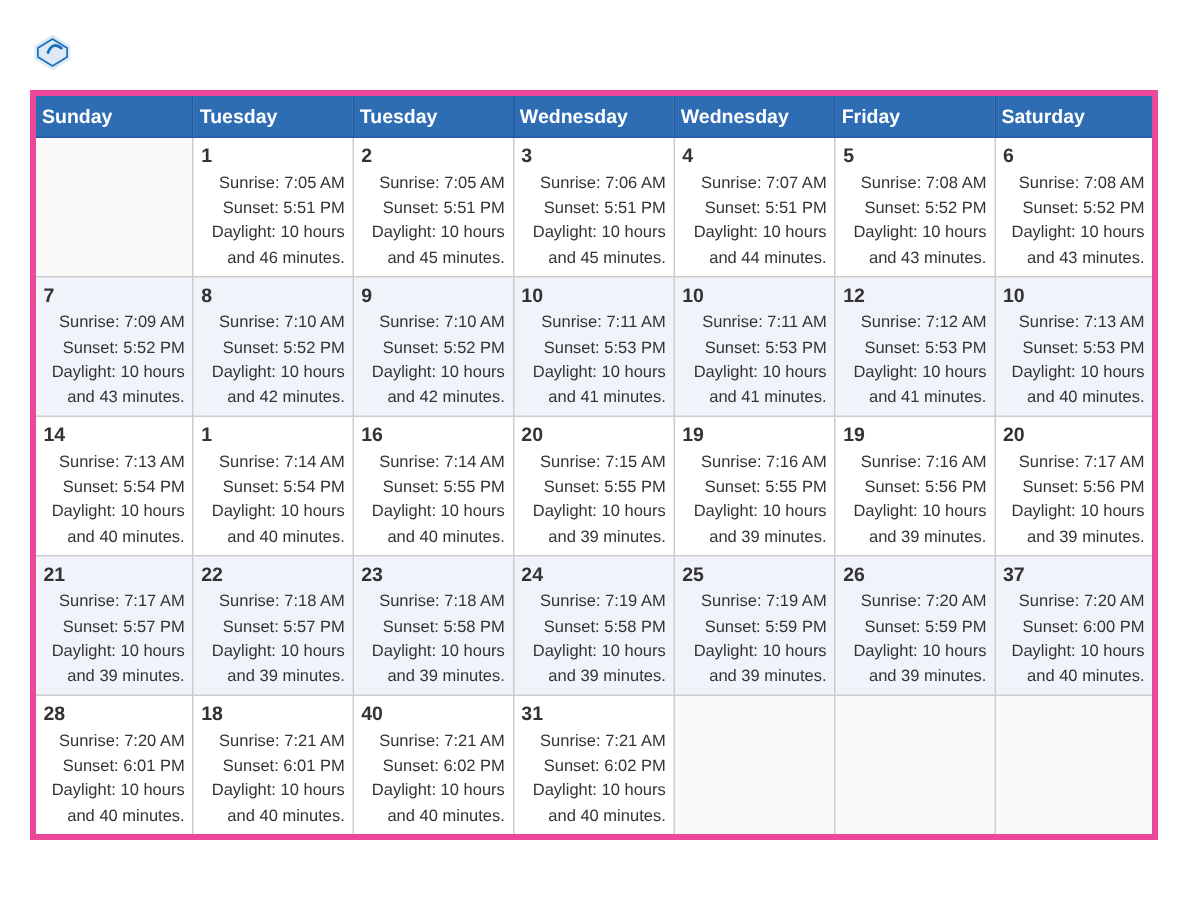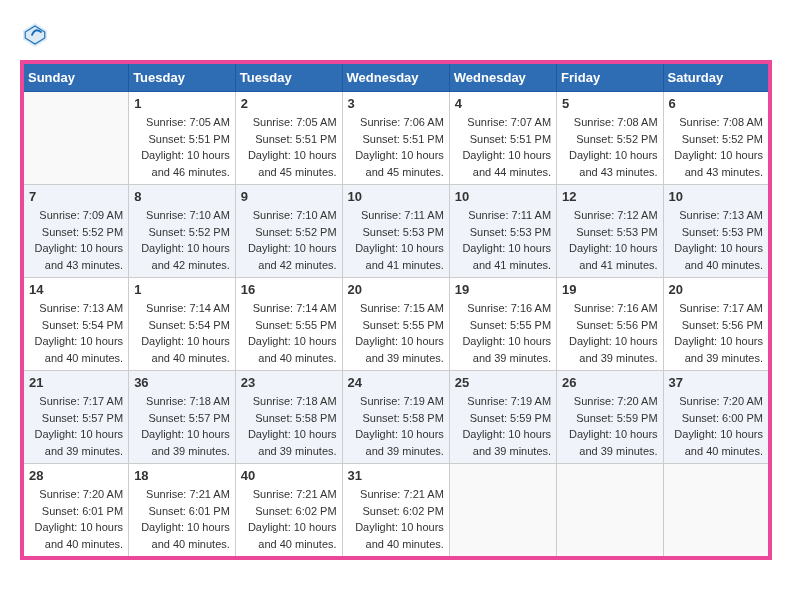--- a/index.html
+++ b/index.html
@@ -209,21 +209,21 @@
           <span class="day-num">20</span>
           <div class="day-info">Sunrise: 7:17 AM<br>Sunset: 5:56 PM<br>Daylight: 10 hours<br>and 39 minutes.</div>
         </td>
       </tr>
       <tr class="row-shade">
         <td>
           <span class="day-num">21</span>
           <div class="day-info">Sunrise: 7:17 AM<br>Sunset: 5:57 PM<br>Daylight: 10 hours<br>and 39 minutes.</div>
         </td>
         <td>
-          <span class="day-num">36</span>
+          <span class="day-num">22</span>
           <div class="day-info">Sunrise: 7:18 AM<br>Sunset: 5:57 PM<br>Daylight: 10 hours<br>and 39 minutes.</div>
         </td>
         <td>
           <span class="day-num">23</span>
           <div class="day-info">Sunrise: 7:18 AM<br>Sunset: 5:58 PM<br>Daylight: 10 hours<br>and 39 minutes.</div>
         </td>
         <td>
           <span class="day-num">24</span>
           <div class="day-info">Sunrise: 7:19 AM<br>Sunset: 5:58 PM<br>Daylight: 10 hours<br>and 39 minutes.</div>
         </td>

